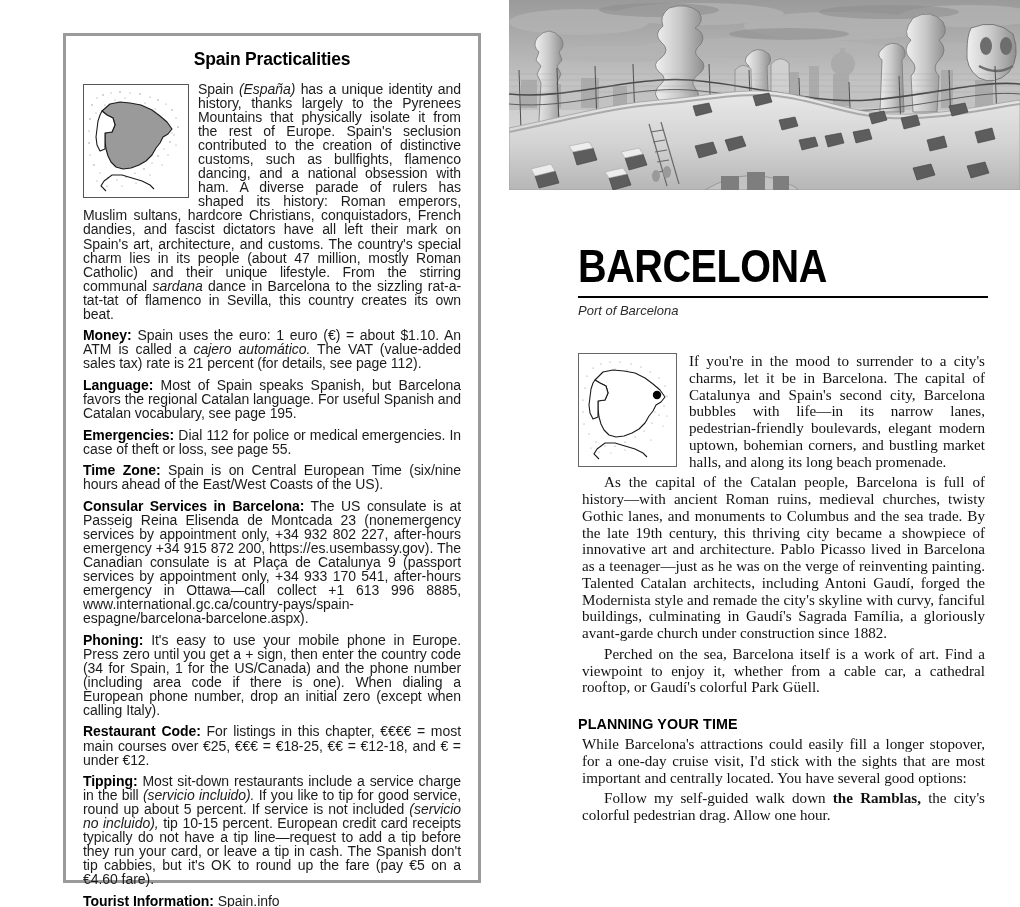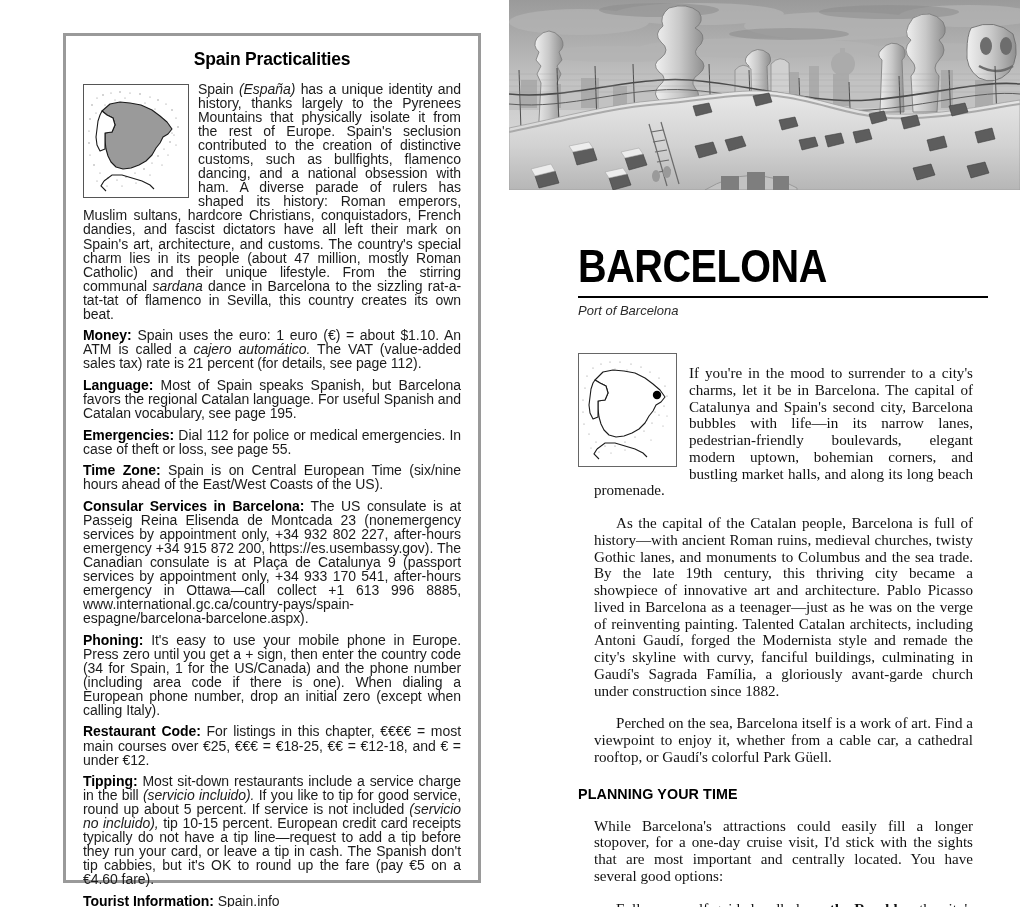--- a/index.html
+++ b/index.html
@@ -136,21 +136,21 @@
     position: absolute;
     left: 69px;
     top: 349px;
     width: 411px;
   }
   .bt-p {
     font-family: "Liberation Serif", serif;
     font-size: 15.1px;
     line-height: 16.75px;
     text-align: justify;
-    margin: 16px;
+    margin: 4px;
     color: #111;
     -webkit-hyphens: auto;
     hyphens: auto;
   }
   .bt-p.indent { text-indent: 22px; }
   .bt-p b { font-weight: bold; }
 
   #planning-head {
     font-family: "Liberation Sans", sans-serif;
     font-weight: bold;

